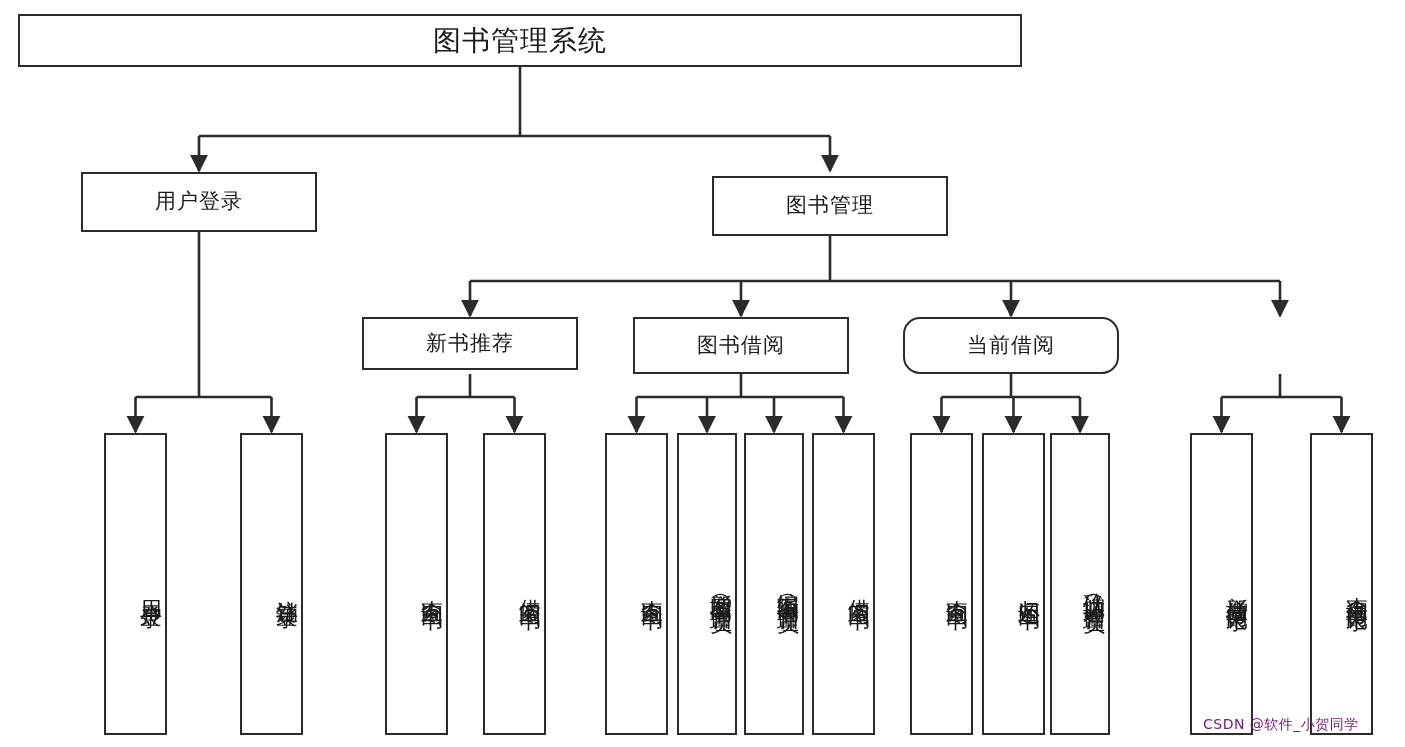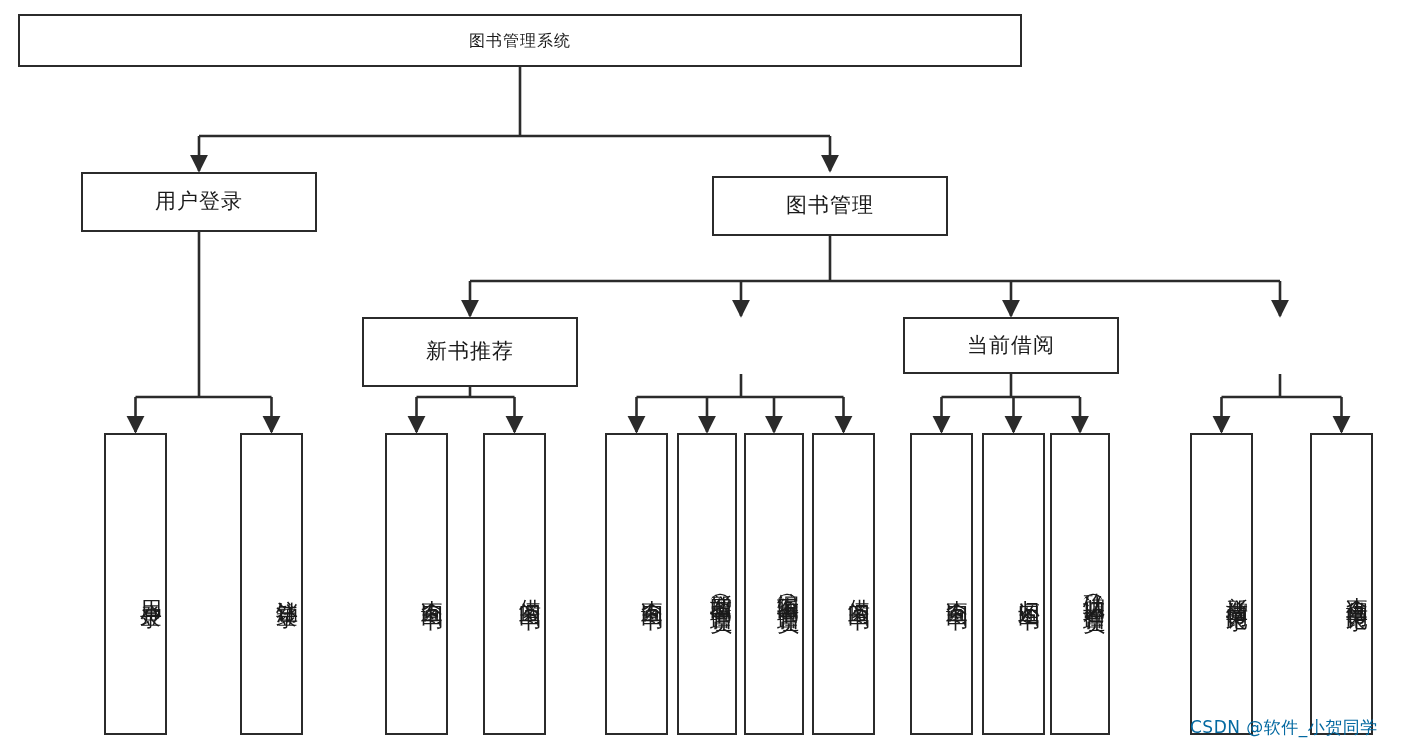--- a/index.html
+++ b/index.html
@@ -33,21 +33,21 @@
     align-items: center;
     justify-content: center;
     color: #1a1a1a;
   }
   .node.h {
     font-size: 21px;
     letter-spacing: 1px;
     line-height: 1.2;
   }
   .node.root {
-    font-size: 16px;
+    font-size: 28px;
     letter-spacing: 1px;
   }
   .node.v {
     writing-mode: vertical-rl;
     text-orientation: upright;
     font-size: 22px;
     letter-spacing: 3px;
     line-height: 1.25;
     align-items: flex-start;
     justify-content: center;
@@ -56,25 +56,26 @@
   .node.v .vtext {
     writing-mode: vertical-rl;
     text-orientation: upright;
     display: block;
     white-space: nowrap;
   }
   .watermark {
     position: absolute;
     left: 1190px;
     top: 716px;
-    font-size: 17px;
-    color: #0369a1;
+    font-size: 14px;
+    color: #701a75;
     letter-spacing: 0.5px;
     white-space: nowrap;
     user-select: none;
+    padding-left: 13px;
   }
 </style>
 </head>
 <body>
 
 <div id="canvas">
 
   <svg id="edges" viewBox="0 0 1405 747" xmlns="http://www.w3.org/2000/svg">
     <defs>
       <marker id="arrow" viewBox="0 0 10 10" refX="9" refY="5" markerWidth="7" markerHeight="7" orient="auto-start-reverse">
@@ -116,22 +117,23 @@
         <path d="M 1221.5 397 L 1221.5 432" marker-end="url(#arrow)"></path>
         <path d="M 1341.5 397 L 1341.5 432" marker-end="url(#arrow)"></path>
       </g>
   </svg>
 
   <div class="node root h" style="left: 18px; top: 14px; width: 1004px; height: 53px;">图书管理系统</div>
 
   <div class="node h" style="left: 81px; top: 172px; width: 236px; height: 60px;">用户登录</div>
   <div class="node h" style="left: 712px; top: 176px; width: 236px; height: 60px;">图书管理</div>
 
-  <div class="node h" style="left: 362px; top: 317px; width: 216px; height: 70px;">新书推荐</div>
-  <div class="node h" style="left: 903px; top: 317px; width: 216px; height: 57px;">当前借阅</div>
+  <div class="node h" style="left: 362px; top: 317px; width: 216px; height: 53px;">新书推荐</div>
+  <div class="node h" style="left: 633px; top: 317px; width: 216px; height: 57px;">图书借阅</div>
+  <div class="node h" style="left: 903px; top: 317px; width: 216px; height: 57px; border-radius: 17px;">当前借阅</div>
 
   <div class="node v" style="left: 104px; top: 433px; width: 63px; height: 302px;">
       <span class="vtext">用户登录</span>
     </div>
   <div class="node v" style="left: 240px; top: 433px; width: 63px; height: 302px;">
       <span class="vtext">注销登录</span>
     </div>
   <div class="node v" style="left: 385px; top: 433px; width: 63px; height: 302px;">
       <span class="vtext">查询图书</span>
     </div>

